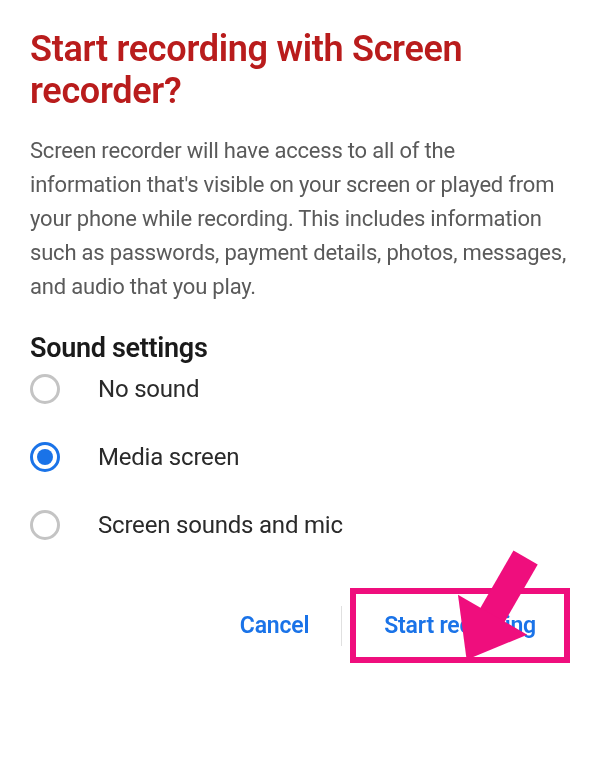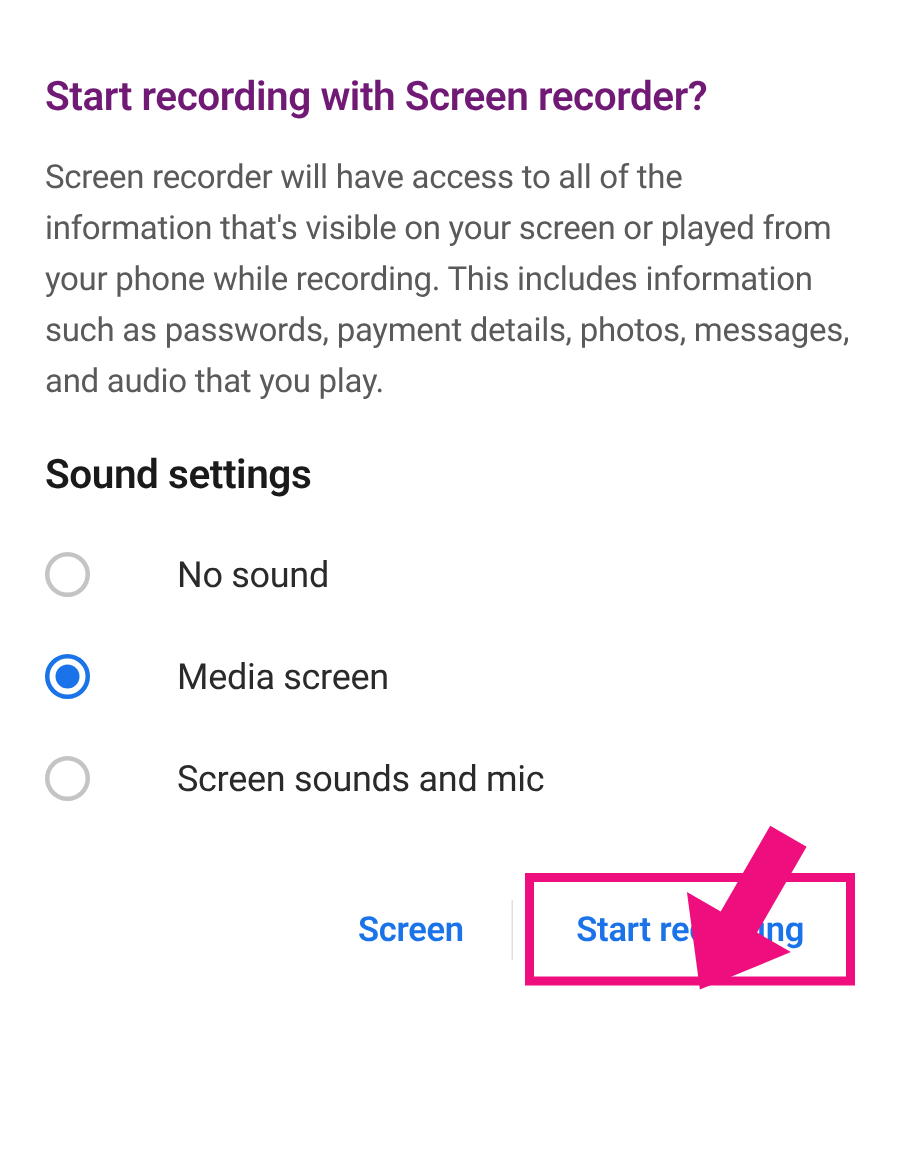--- a/index.html
+++ b/index.html
@@ -10,51 +10,50 @@
     body {
       width: 600px;
       height: 770px;
       font-family: -apple-system, BlinkMacSystemFont, 'Segoe UI', Roboto, Arial, sans-serif;
       background: #ffffff;
       padding: 28px 30px 32px 30px;
       position: relative;
       overflow: hidden;
     }
     .dialog-title {
-      font-size: 27px;
+      font-size: 36px;
       font-weight: 600;
-      color: #701a75;
+      color: #b91c1c;
       margin-bottom: 22px;
       letter-spacing: -0.3px;
-      margin-top: 20px;
     }
     .dialog-description {
       font-size: 22px;
       color: #5a5a5a;
       line-height: 1.55;
       margin-bottom: 28px;
       letter-spacing: -0.2px;
     }
     .section-heading {
       font-size: 27px;
       font-weight: 600;
       color: #1a1a1a;
-      margin-bottom: 36px;
+      margin-bottom: 10px;
       letter-spacing: -0.3px;
     }
     .radio-group {
       display: flex;
       flex-direction: column;
       gap: 38px;
       margin-bottom: 48px;
     }
     .radio-item {
       display: flex;
       align-items: center;
-      gap: 58px;
+      gap: 38px;
       cursor: pointer;
     }
     .radio-circle {
       width: 30px;
       height: 30px;
       border-radius: 50%;
       border: 3px solid #c4c4c4;
       display: flex;
       align-items: center;
       justify-content: center;
@@ -134,21 +133,21 @@
       </span>
     <span class="radio-label">Media screen</span>
   </div>
   <div class="radio-item">
     <span class="radio-circle"></span>
     <span class="radio-label">Screen sounds and mic</span>
   </div>
 </div>
 
 <div class="button-row">
-  <button class="dialog-button">Screen</button>
+  <button class="dialog-button">Cancel</button>
   <span class="divider"></span>
   <span class="start-button-wrapper">
     <button class="dialog-button">Start recording</button>
   </span>
 </div>
 
 <svg class="annotation-arrow" width="110" height="140" viewBox="0 0 110 140">
   <g transform="rotate(30 55 70)">
     <rect x="44" y="10" width="28" height="72" fill="#ef0e7d"></rect>
     <polygon points="18,76 98,76 58,128" fill="#ef0e7d"></polygon>

